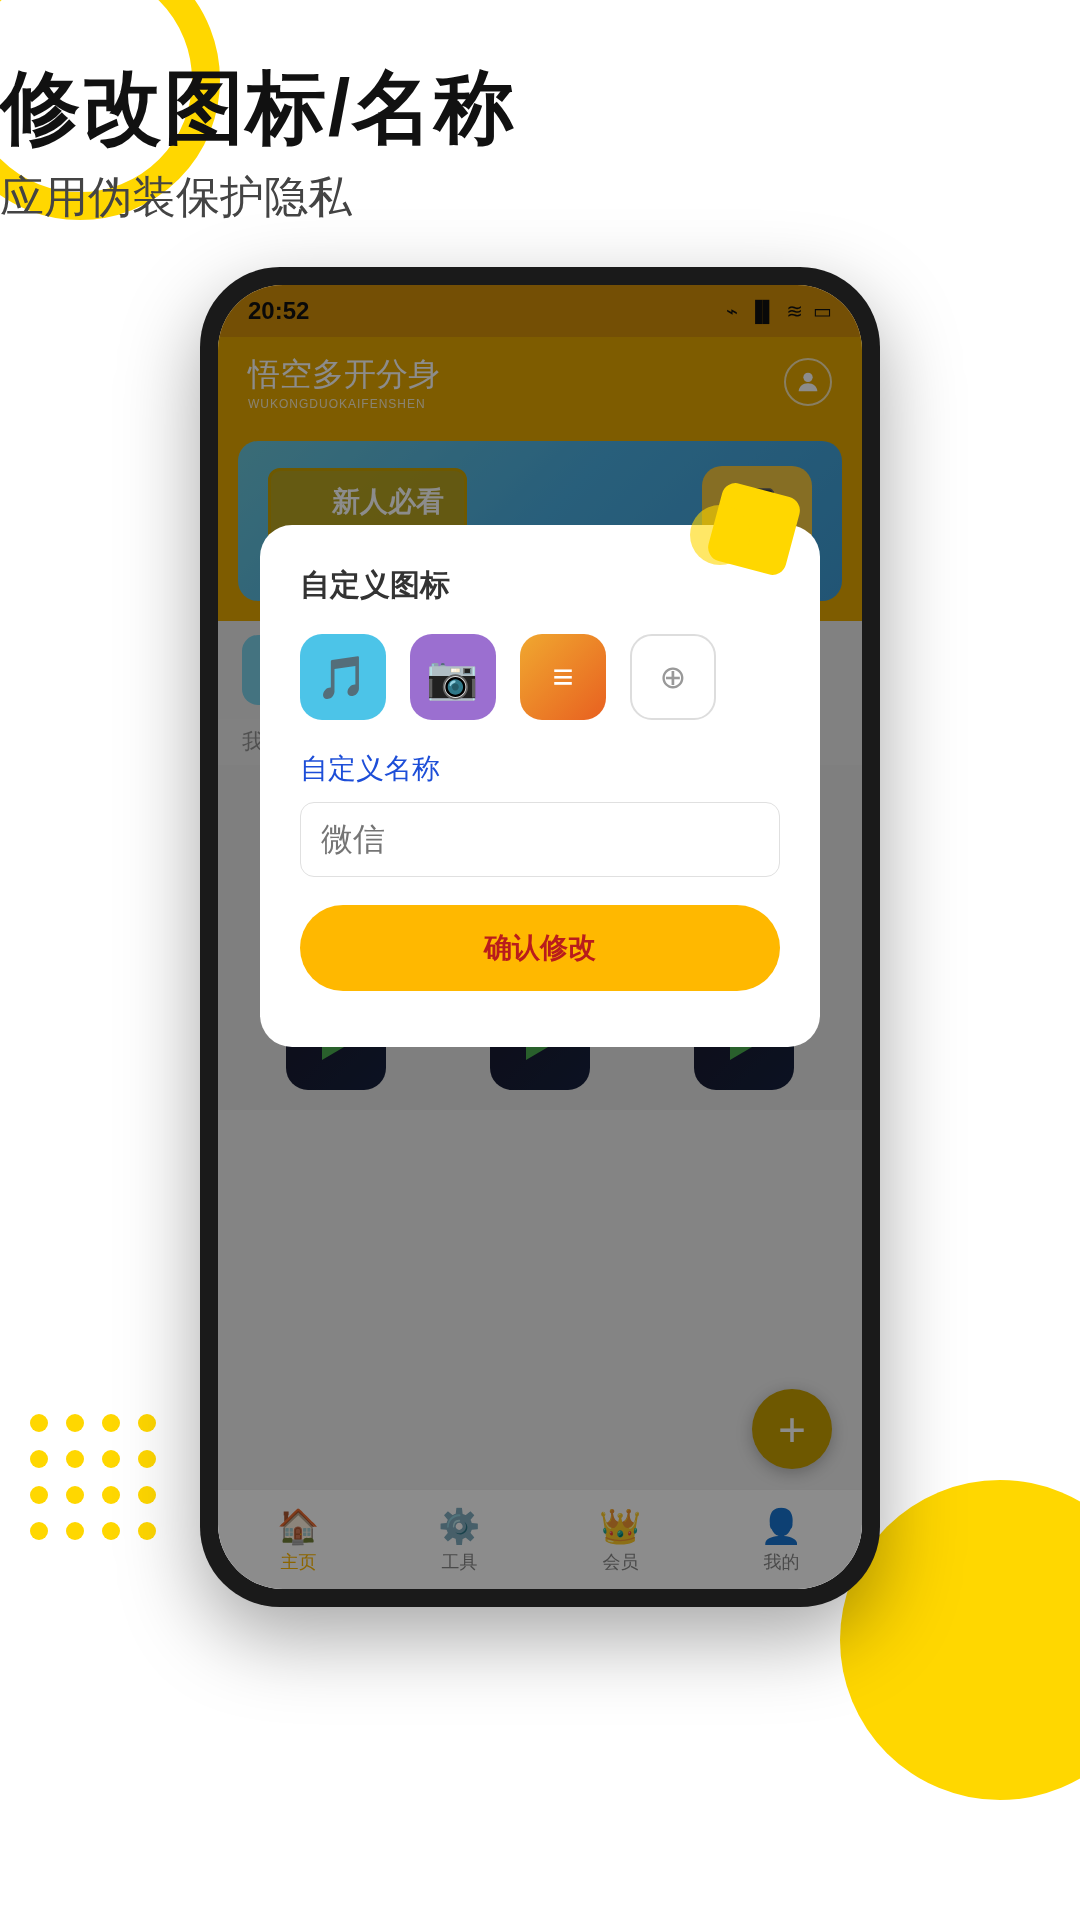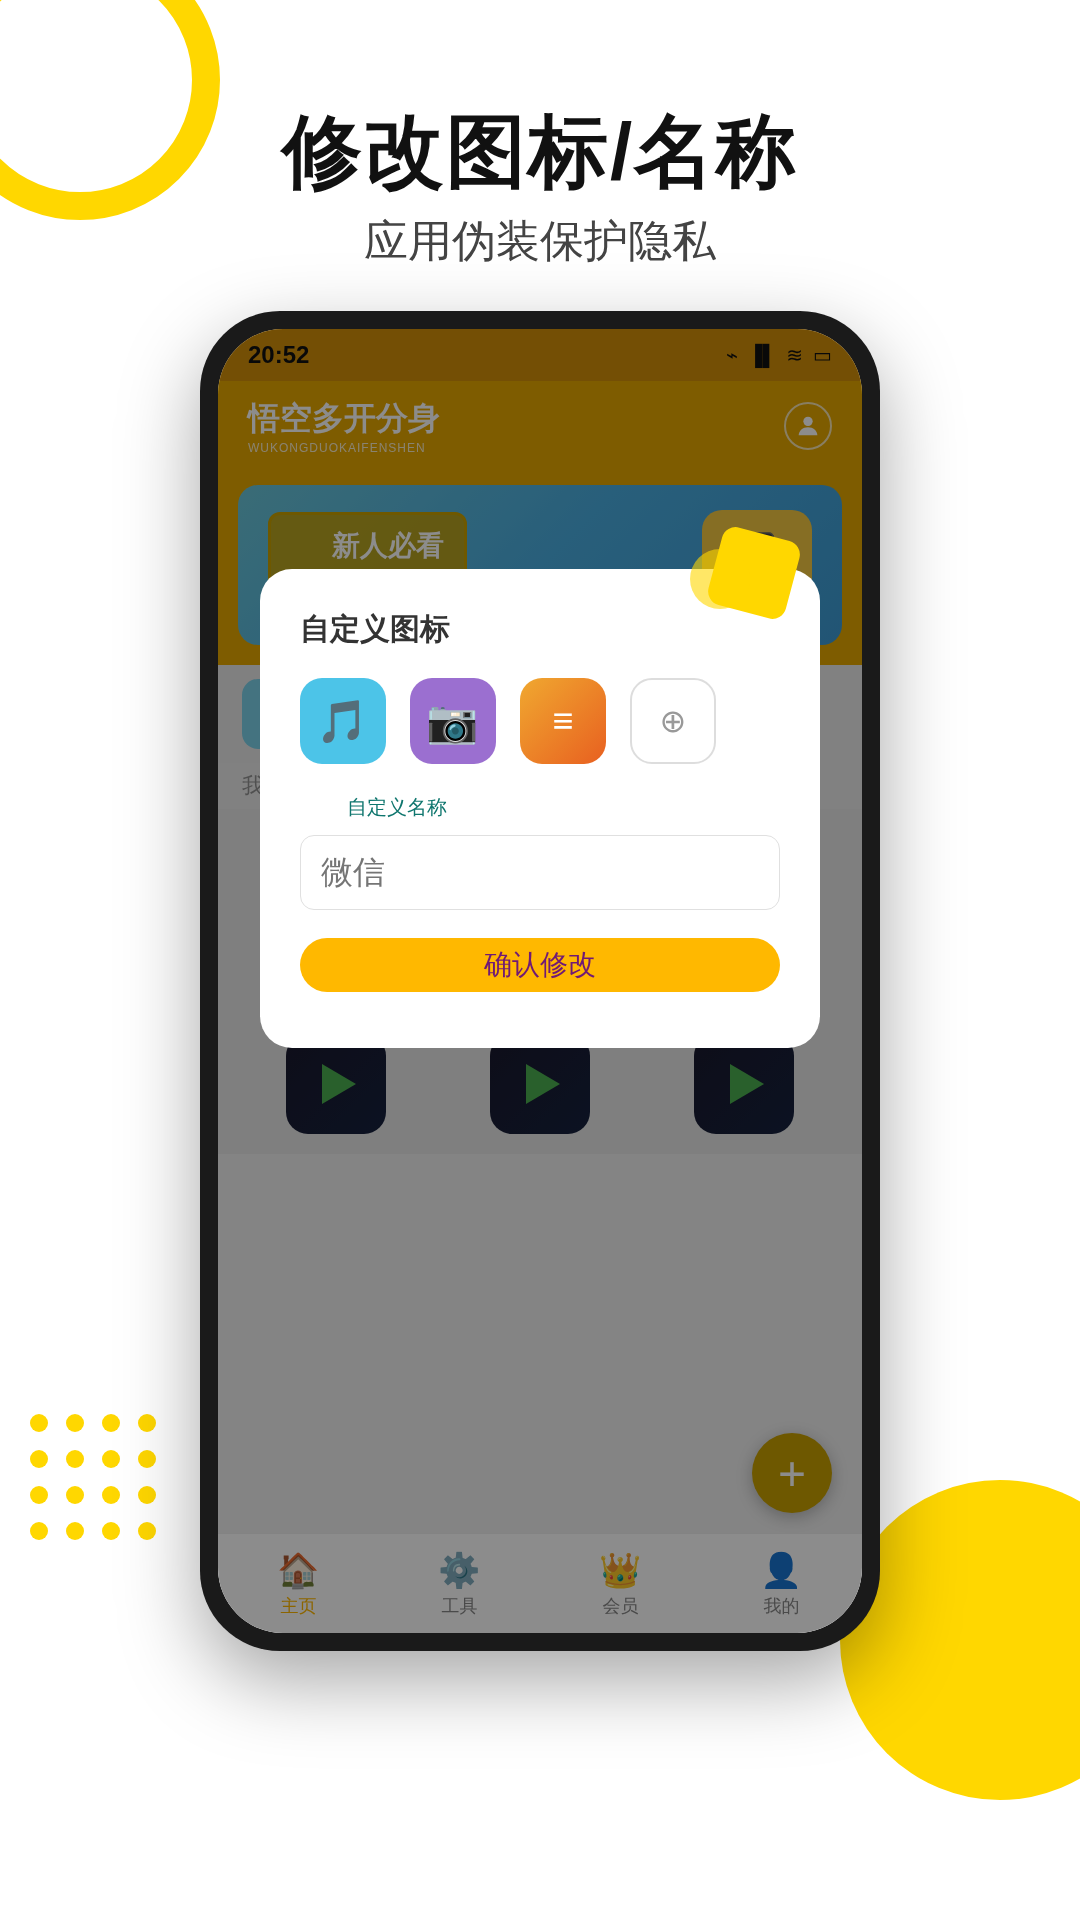--- a/index.html
+++ b/index.html
@@ -47,22 +47,22 @@
       width: 18px;
       height: 18px;
       border-radius: 50%;
       background: #FFD700;
     }
 
     
     .header-section {
       position: relative;
       z-index: 1;
-      text-align: center;
-      padding-top: 108px;
+      text-align: left;
+      padding-top: 64px;
       margin-bottom: 40px;
     }
     .main-title {
       font-size: 80px;
       font-weight: 900;
       color: #111111;
       line-height: 1.1;
       letter-spacing: 2px;
     }
     .sub-title {
@@ -127,21 +127,21 @@
       display: flex;
       align-items: center;
       justify-content: space-between;
     }
     .app-logo-text {
       display: flex;
       flex-direction: column;
     }
     .app-name {
       font-size: 32px;
-      font-weight: 700;
+      font-weight: 400;
       color: #fff;
     }
     .app-name-en {
       font-size: 12px;
       color: rgba(255,255,255,0.8);
       letter-spacing: 1px;
     }
     .app-user-icon {
       width: 48px;
       height: 48px;
@@ -259,44 +259,43 @@
       border-radius: 22px;
       border: 2px solid #ddd;
       display: flex;
       align-items: center;
       justify-content: center;
       font-size: 36px;
       color: #999;
       cursor: pointer;
     }
     .field-label {
-      font-size: 20px;
-      color: #0f766e;
+      font-size: 28px;
+      color: #1d4ed8;
       margin-bottom: 14px;
-      margin-left: 47px;
     }
     .text-input {
       width: 100%;
       border: 1.5px solid #e0e0e0;
       border-radius: 14px;
       padding: 18px 20px;
       font-size: 32px;
       color: #bbb;
       margin-bottom: 28px;
       outline: none;
     }
     .confirm-btn {
       width: 100%;
       background: #FFB800;
       border: none;
       border-radius: 50px;
-      padding: 8px 0;
+      padding: 24px 0;
       font-size: 28px;
-      font-weight: 400;
-      color: #701a75;
+      font-weight: 700;
+      color: #b91c1c;
       cursor: pointer;
       margin-bottom: 20px;
     }
     .restore-btn {
       width: 100%;
       text-align: center;
       font-size: 24px;
       color: #999;
       cursor: pointer;
       padding: 8px 0;

